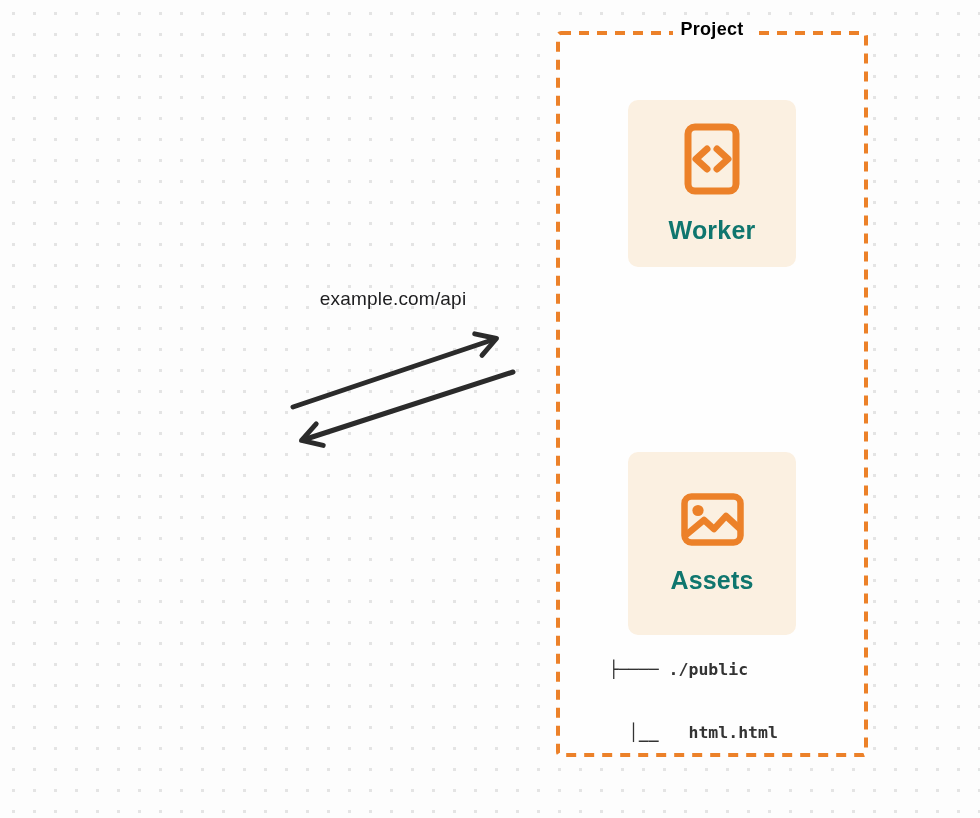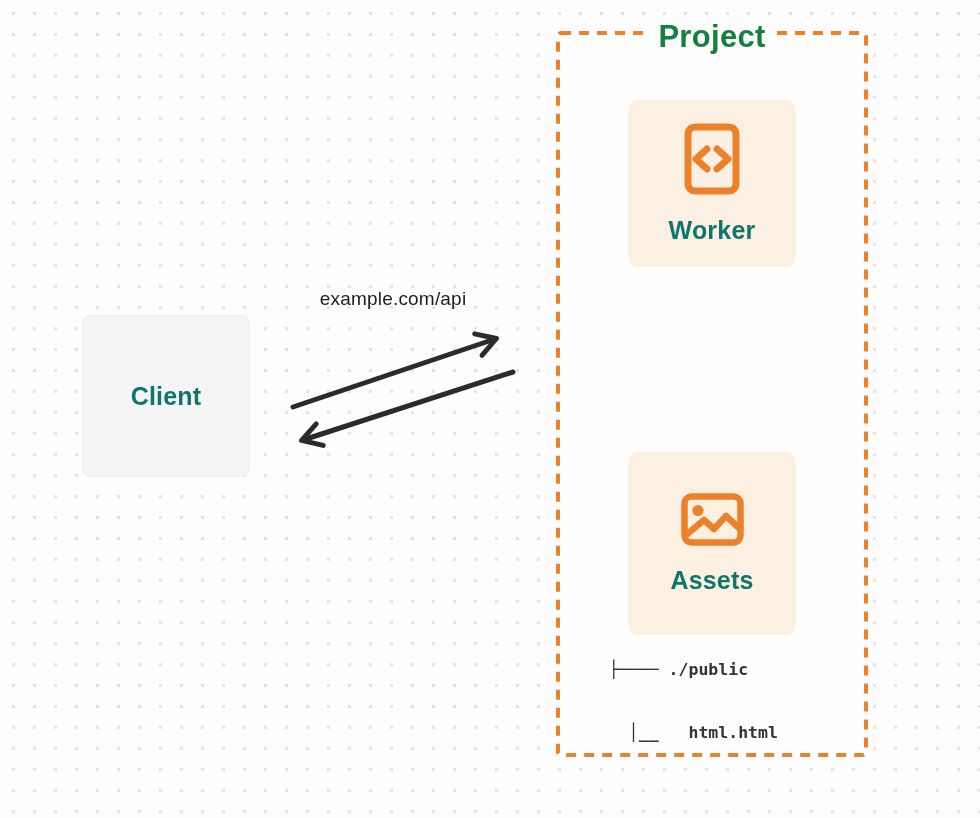--- a/index.html
+++ b/index.html
@@ -27,23 +27,23 @@
     position: absolute;
     left: 558px; top: 19px;
     width: 308px;
     text-align: center;
     z-index: 5;
   }
   .project-label {
     display: inline-block;
     background: #FDFDFD;
     padding: 0 7px;
-    font-size: 31px;
+    font-size: 18px;
     font-weight: bold;
-    color: #15803d;
+    color: #000000;
     letter-spacing: 0.3px;
   }
 
   
   .card {
     position: absolute;
     width: 168px;
     border-radius: 10px;
     display: flex;
     flex-direction: column;
@@ -120,23 +120,20 @@
       <marker id="ah" viewBox="0 0 12 12" refX="9" refY="6" markerWidth="6.2" markerHeight="6.2" orient="auto">
         <path d="M2.2,1.6 L9.6,6 L2.2,10.4" fill="none" stroke="#2B2B2B" stroke-width="1.9" stroke-linecap="round" stroke-linejoin="round"></path>
       </marker>
     </defs>
     <path d="M293,407 L495,339" fill="none" stroke="#2B2B2B" stroke-width="5" stroke-linecap="round" marker-end="url(#ah)"></path>
     <path d="M513,372 L303,440" fill="none" stroke="#2B2B2B" stroke-width="5" stroke-linecap="round" marker-end="url(#ah)"></path>
   </svg>
 
   <div class="request-label">example.com/api</div>
 
-  <div class="client-card">
-    <span class="card-label">Client</span>
-  </div>
 
   <div class="card worker-card">
     <span class="icon-box">
       <svg width="56" height="72" viewBox="0 0 56 72">
         <rect x="4" y="4" width="48" height="64" rx="7" fill="none" stroke="#EC8129" stroke-width="7"></rect>
         <path d="M23,26 L12,36 L23,46" fill="none" stroke="#EC8129" stroke-width="7" stroke-linecap="round" stroke-linejoin="round"></path>
         <path d="M33,26 L44,36 L33,46" fill="none" stroke="#EC8129" stroke-width="7" stroke-linecap="round" stroke-linejoin="round"></path>
       </svg>
     </span>
     <span class="card-label">Worker</span>

